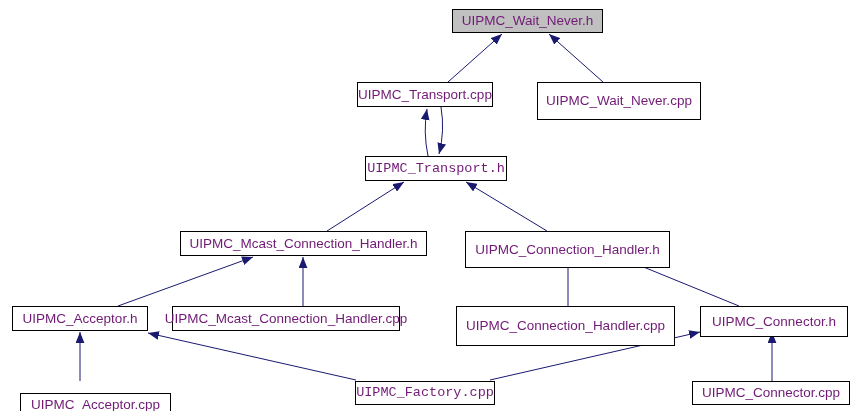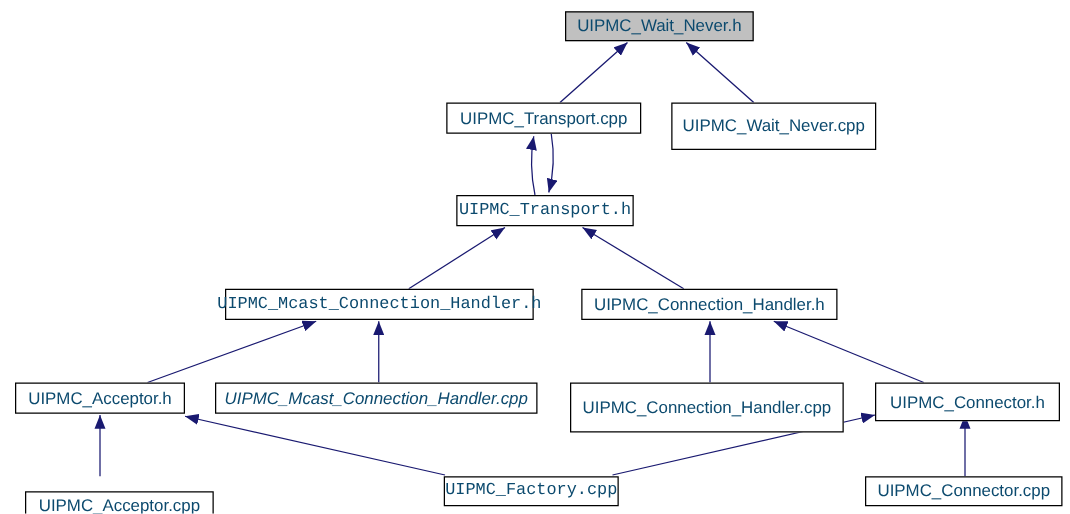--- a/index.html
+++ b/index.html
@@ -26,21 +26,21 @@
   .node {
     position: absolute;
     box-sizing: border-box;
     border: 1px solid #000000;
     background: #ffffff;
     display: flex;
     align-items: center;
     justify-content: center;
     font-size: 13.5px;
     line-height: 1;
-    color: #0c4a6e;
+    color: #701a75;
     white-space: nowrap;
     cursor: pointer;
   }
   .node.highlight {
     background: #c0c0c0;
     cursor: default;
   }
 </style>
 </head>
 <body>
@@ -64,26 +64,26 @@
         <path d="M 568 306 L 568 257" fill="none" stroke="#191970" stroke-width="1" marker-end="url(#arrowhead)"></path>
         <path d="M 739 306 L 619 257" fill="none" stroke="#191970" stroke-width="1" marker-end="url(#arrowhead)"></path>
         <path d="M 80 381 L 80 332" fill="none" stroke="#191970" stroke-width="1" marker-end="url(#arrowhead)"></path>
         <path d="M 356 380 L 148 333" fill="none" stroke="#191970" stroke-width="1" marker-end="url(#arrowhead)"></path>
         <path d="M 490 380 L 700 332" fill="none" stroke="#191970" stroke-width="1" marker-end="url(#arrowhead)"></path>
         <path d="M 772 381 L 772 332" fill="none" stroke="#191970" stroke-width="1" marker-end="url(#arrowhead)"></path>
       </g>
   </svg>
   <div id="node-layer">
       <div class="node highlight" style="left: 452px; top: 9px; width: 151px; height: 24px;">UIPMC_Wait_Never.h</div>
-      <div class="node" style="left: 357px; top: 82px; width: 156px; height: 25px;">UIPMC_Transport.cpp</div>
+      <div class="node" style="left: 357px; top: 82px; width: 136px; height: 25px;">UIPMC_Transport.cpp</div>
       <div class="node" style="left: 537px; top: 82px; width: 164px; height: 38px;">UIPMC_Wait_Never.cpp</div>
       <div class="node" style="left: 365px; top: 156px; width: 142px; height: 25px; font-family: Liberation Mono, monospace;">UIPMC_Transport.h</div>
-      <div class="node" style="left: 180px; top: 231px; width: 247px; height: 25px; font-family: Liberation Mono, monospace;">UIPMC_Mcast_Connection_Handler.h</div>
-      <div class="node" style="left: 465px; top: 231px; width: 205px; height: 25px;">UIPMC_Connection_Handler.h</div>
+      <div class="node" style="left: 180px; top: 231px; width: 247px; height: 25px;">UIPMC_Mcast_Connection_Handler.h</div>
+      <div class="node" style="left: 465px; top: 231px; width: 205px; height: 37px;">UIPMC_Connection_Handler.h</div>
       <div class="node" style="left: 12px; top: 306px; width: 136px; height: 25px;">UIPMC_Acceptor.h</div>
-      <div class="node" style="left: 172px; top: 306px; width: 258px; height: 25px; font-style: italic;">UIPMC_Mcast_Connection_Handler.cpp</div>
+      <div class="node" style="left: 172px; top: 306px; width: 228px; height: 25px;">UIPMC_Mcast_Connection_Handler.cpp</div>
       <div class="node" style="left: 456px; top: 306px; width: 219px; height: 40px;">UIPMC_Connection_Handler.cpp</div>
       <div class="node" style="left: 700px; top: 306px; width: 148px; height: 31px;">UIPMC_Connector.h</div>
       <div class="node" style="left: 20px; top: 381px; width: 151px; height: 24px; margin-top: 12px;">UIPMC_Acceptor.cpp</div>
       <div class="node" style="left: 355px; top: 381px; width: 140px; height: 24px; font-family: Liberation Mono, monospace;">UIPMC_Factory.cpp</div>
       <div class="node" style="left: 692px; top: 381px; width: 158px; height: 24px;">UIPMC_Connector.cpp</div>
     </div>
 </div>
 
 </body></html>

